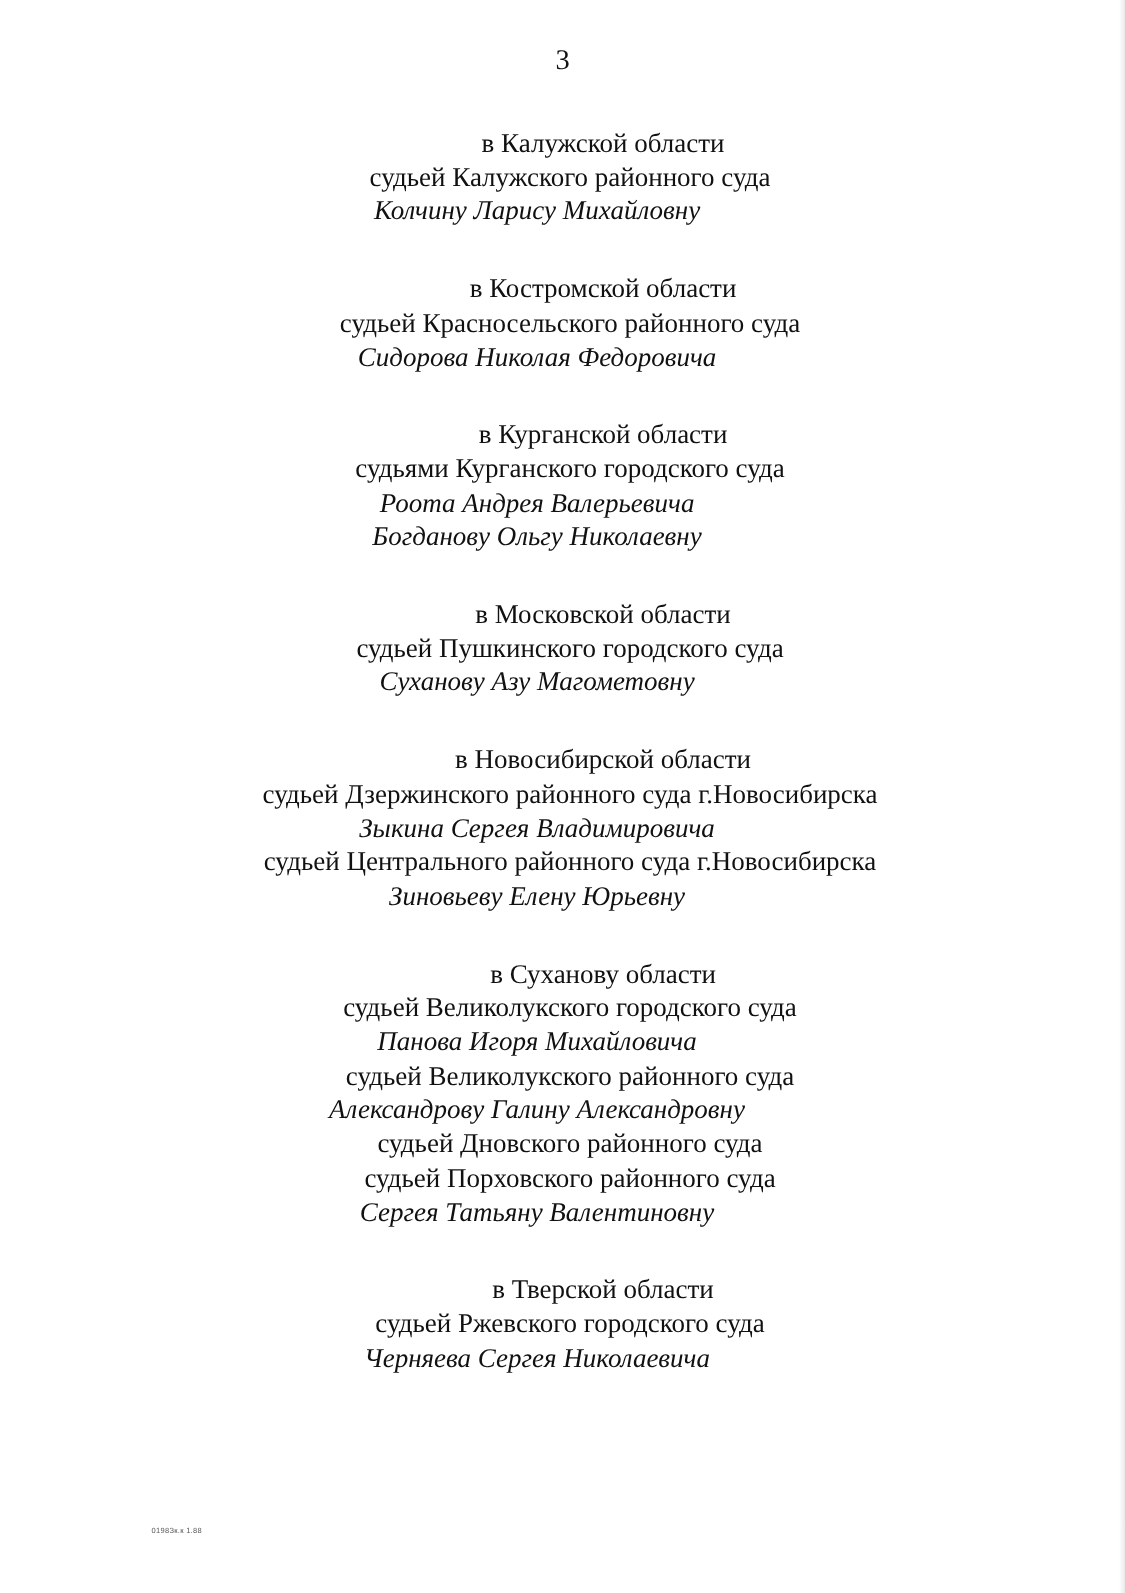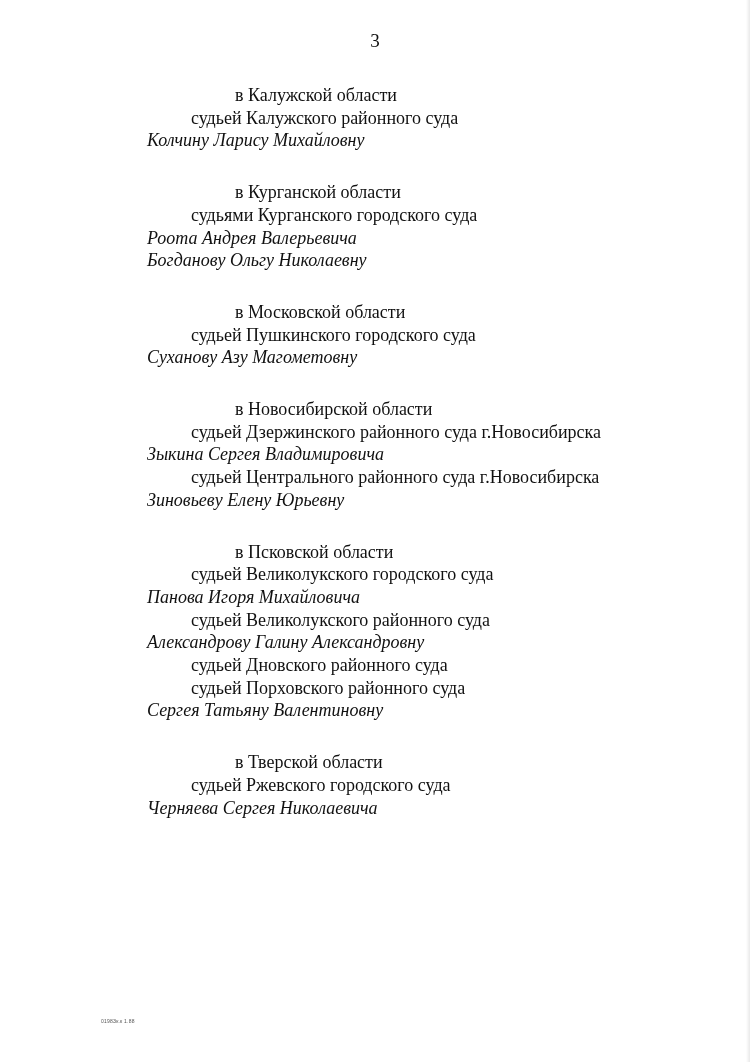--- a/index.html
+++ b/index.html
@@ -1,19 +1,19 @@
 <!DOCTYPE html>
 <html><head>
   <meta charset="utf-8">
   <style>
     html, body { margin: 0; padding: 0; background: #ffffff; }
     body { width: 750px; height: 1062px; position: relative; overflow: hidden;
       font-family: "Liberation Serif", "DejaVu Serif", serif; color: #111; }
     .page-number { position: absolute; top: 30px; left: 0; width: 750px; text-align: center; font-size: 19px; }
-    .content { position: absolute; top: 84px; left: 147px; }
+    .content { position: absolute; top: 84px; left: 131px; text-align: center; }
     .section { margin-bottom: 29px; }
     .line { font-size: 18px; line-height: 22.7px; white-space: nowrap; }
     .region { padding-left: 88px; }
     .court { padding-left: 44px; }
     .person { padding-left: 0; font-style: italic; }
     .footer-code { position: absolute; top: 1018px; left: 101px; font-size: 5px; color: #555; letter-spacing: 0.2px;
       font-family: "Liberation Sans", sans-serif; }
     .edge-right { position: absolute; right: 0; top: 0; width: 4px; height: 1062px; background: linear-gradient(to right, #fff, #e9e9e9); }
   </style>
 </head>
@@ -21,20 +21,25 @@
 
 <div class="page-number">3</div>
 
 <div class="content">
   <div class="section">
     <div class="line region">в Калужской области</div>
     <div class="line court">судьей Калужского районного суда</div>
     <div class="line person">Колчину Ларису Михайловну</div>
   </div>
 
+  <div class="section">
+    <div class="line region">в Костромской области</div>
+    <div class="line court">судьей Красносельского районного суда</div>
+    <div class="line person">Сидорова Николая Федоровича</div>
+  </div>
 
   <div class="section">
     <div class="line region">в Курганской области</div>
     <div class="line court">судьями Курганского городского суда</div>
     <div class="line person">Роота Андрея Валерьевича</div>
     <div class="line person">Богданову Ольгу Николаевну</div>
   </div>
 
   <div class="section">
     <div class="line region">в Московской области</div>
@@ -44,21 +49,21 @@
 
   <div class="section">
     <div class="line region">в Новосибирской области</div>
     <div class="line court">судьей Дзержинского районного суда г.Новосибирска</div>
     <div class="line person">Зыкина Сергея Владимировича</div>
     <div class="line court">судьей Центрального районного суда г.Новосибирска</div>
     <div class="line person">Зиновьеву Елену Юрьевну</div>
   </div>
 
   <div class="section">
-    <div class="line region">в Псковской области</div>
+    <div class="line region">в Суханову области</div>
     <div class="line court">судьей Великолукского городского суда</div>
     <div class="line person">Панова Игоря Михайловича</div>
     <div class="line court">судьей Великолукского районного суда</div>
     <div class="line person">Александрову Галину Александровну</div>
     <div class="line court">судьей Дновского районного суда</div>
     <div class="line court">судьей Порховского районного суда</div>
     <div class="line person">Сергея Татьяну Валентиновну</div>
   </div>
 
   <div class="section">

